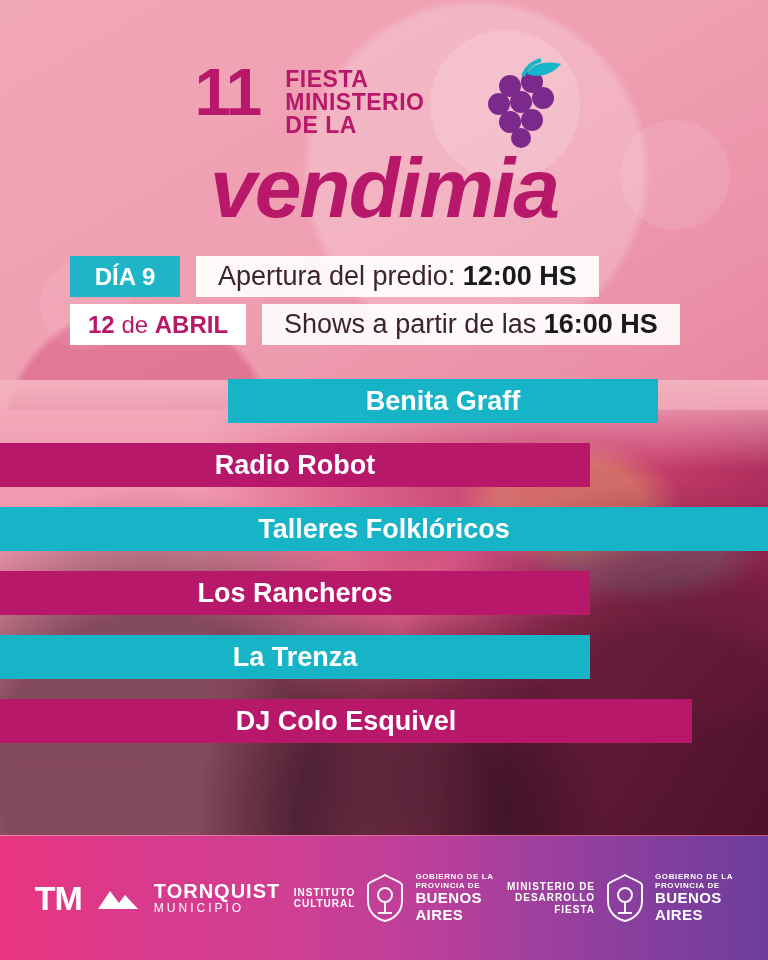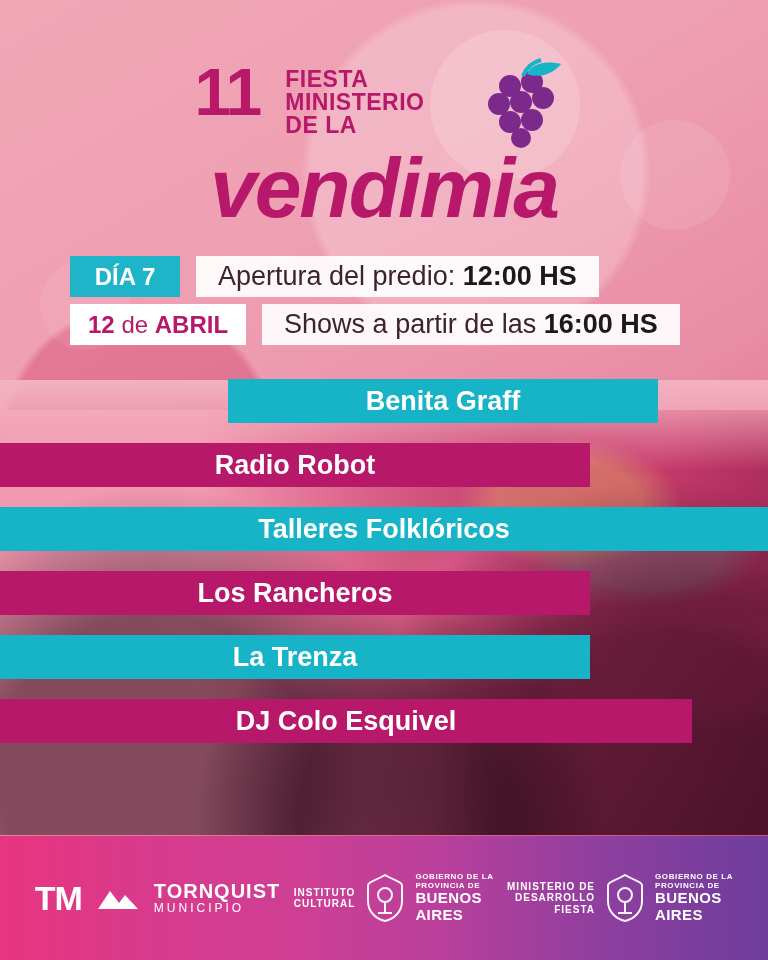--- a/index.html
+++ b/index.html
@@ -171,21 +171,21 @@
           <path d="M74 16 C78 6, 92 2, 108 6 C98 18, 84 20, 74 16 Z" fill="#17b3c6"></path>
           <path d="M70 18 C74 8, 80 4, 88 2" stroke="#17b3c6" stroke-width="4" fill="none"></path>
         </svg>
       </div>
     </div>
     <div class="wordmark">vendimia</div>
   </div>
 
   <div class="info">
     <div class="info-row">
-      <div class="chip-day">DÍA 7</div>
+      <div class="chip-day">DÍA 9</div>
       <div class="bar-white">
         <span>Apertura del predio:</span>&nbsp;
         <b>12:00 HS</b>
       </div>
     </div>
     <div class="info-row">
       <div class="chip-date">
         <b>12</b>&nbsp;
         <span class="light">de</span>&nbsp;
         <b>ABRIL</b>

